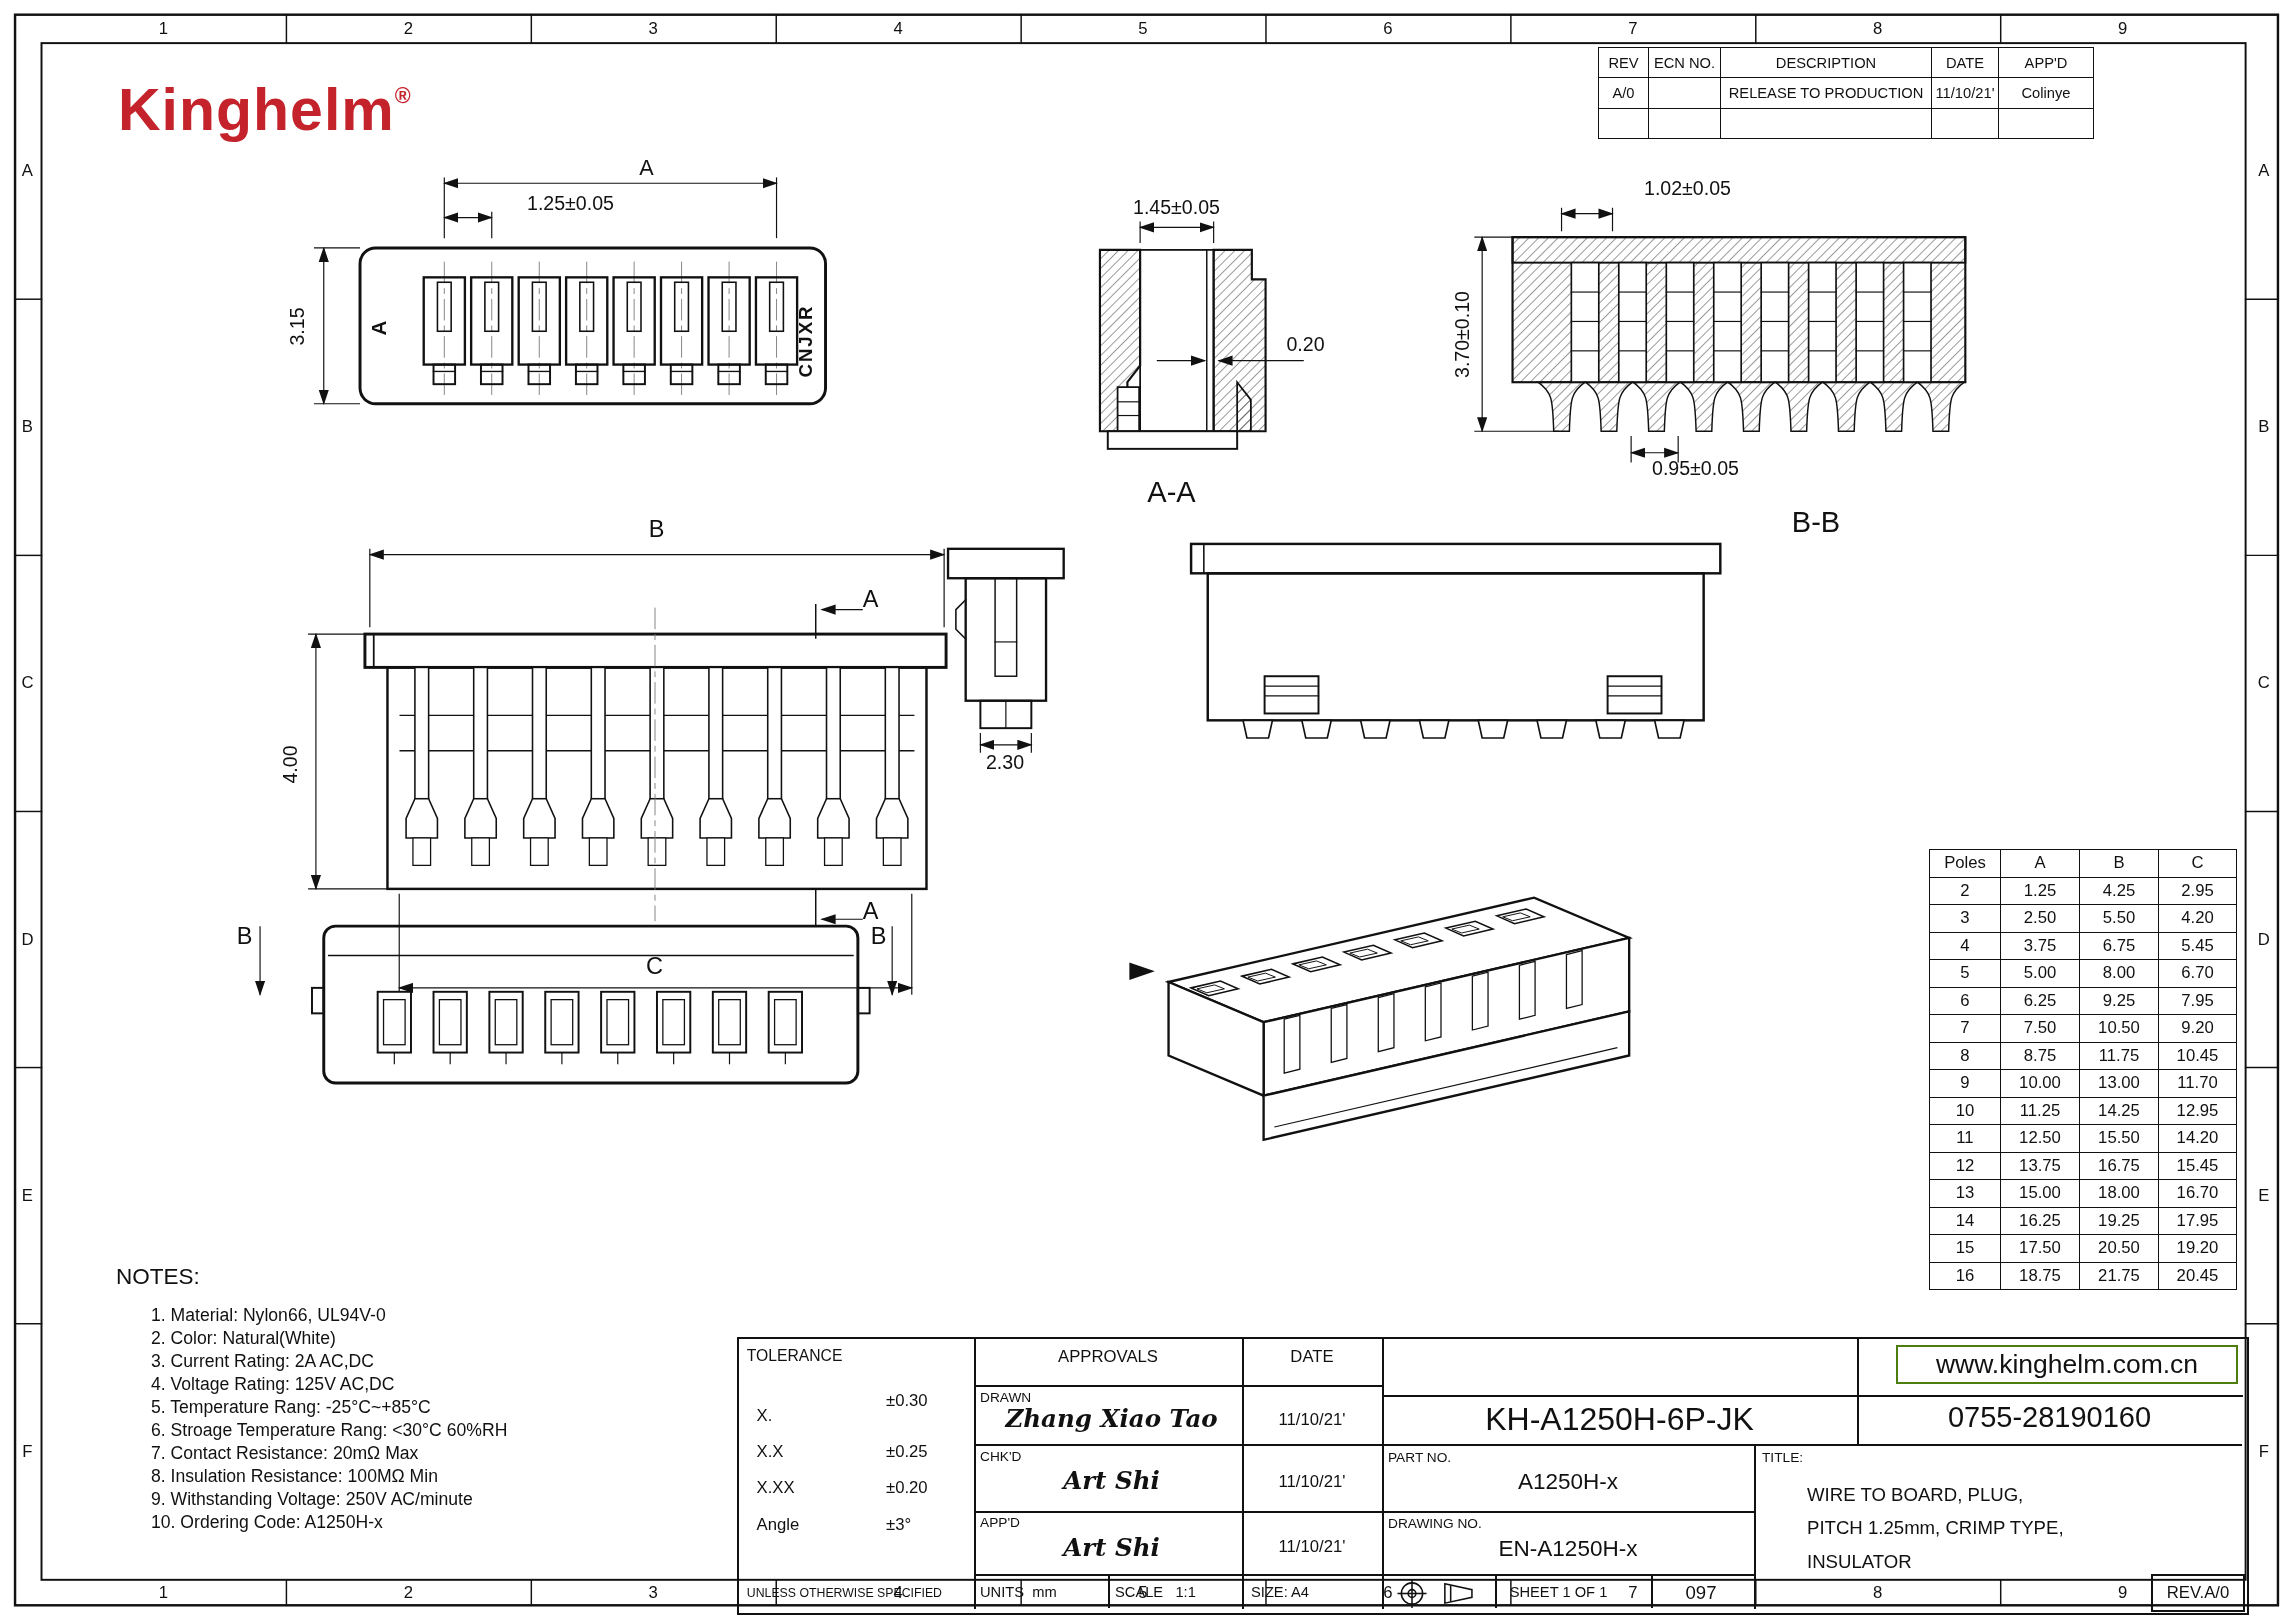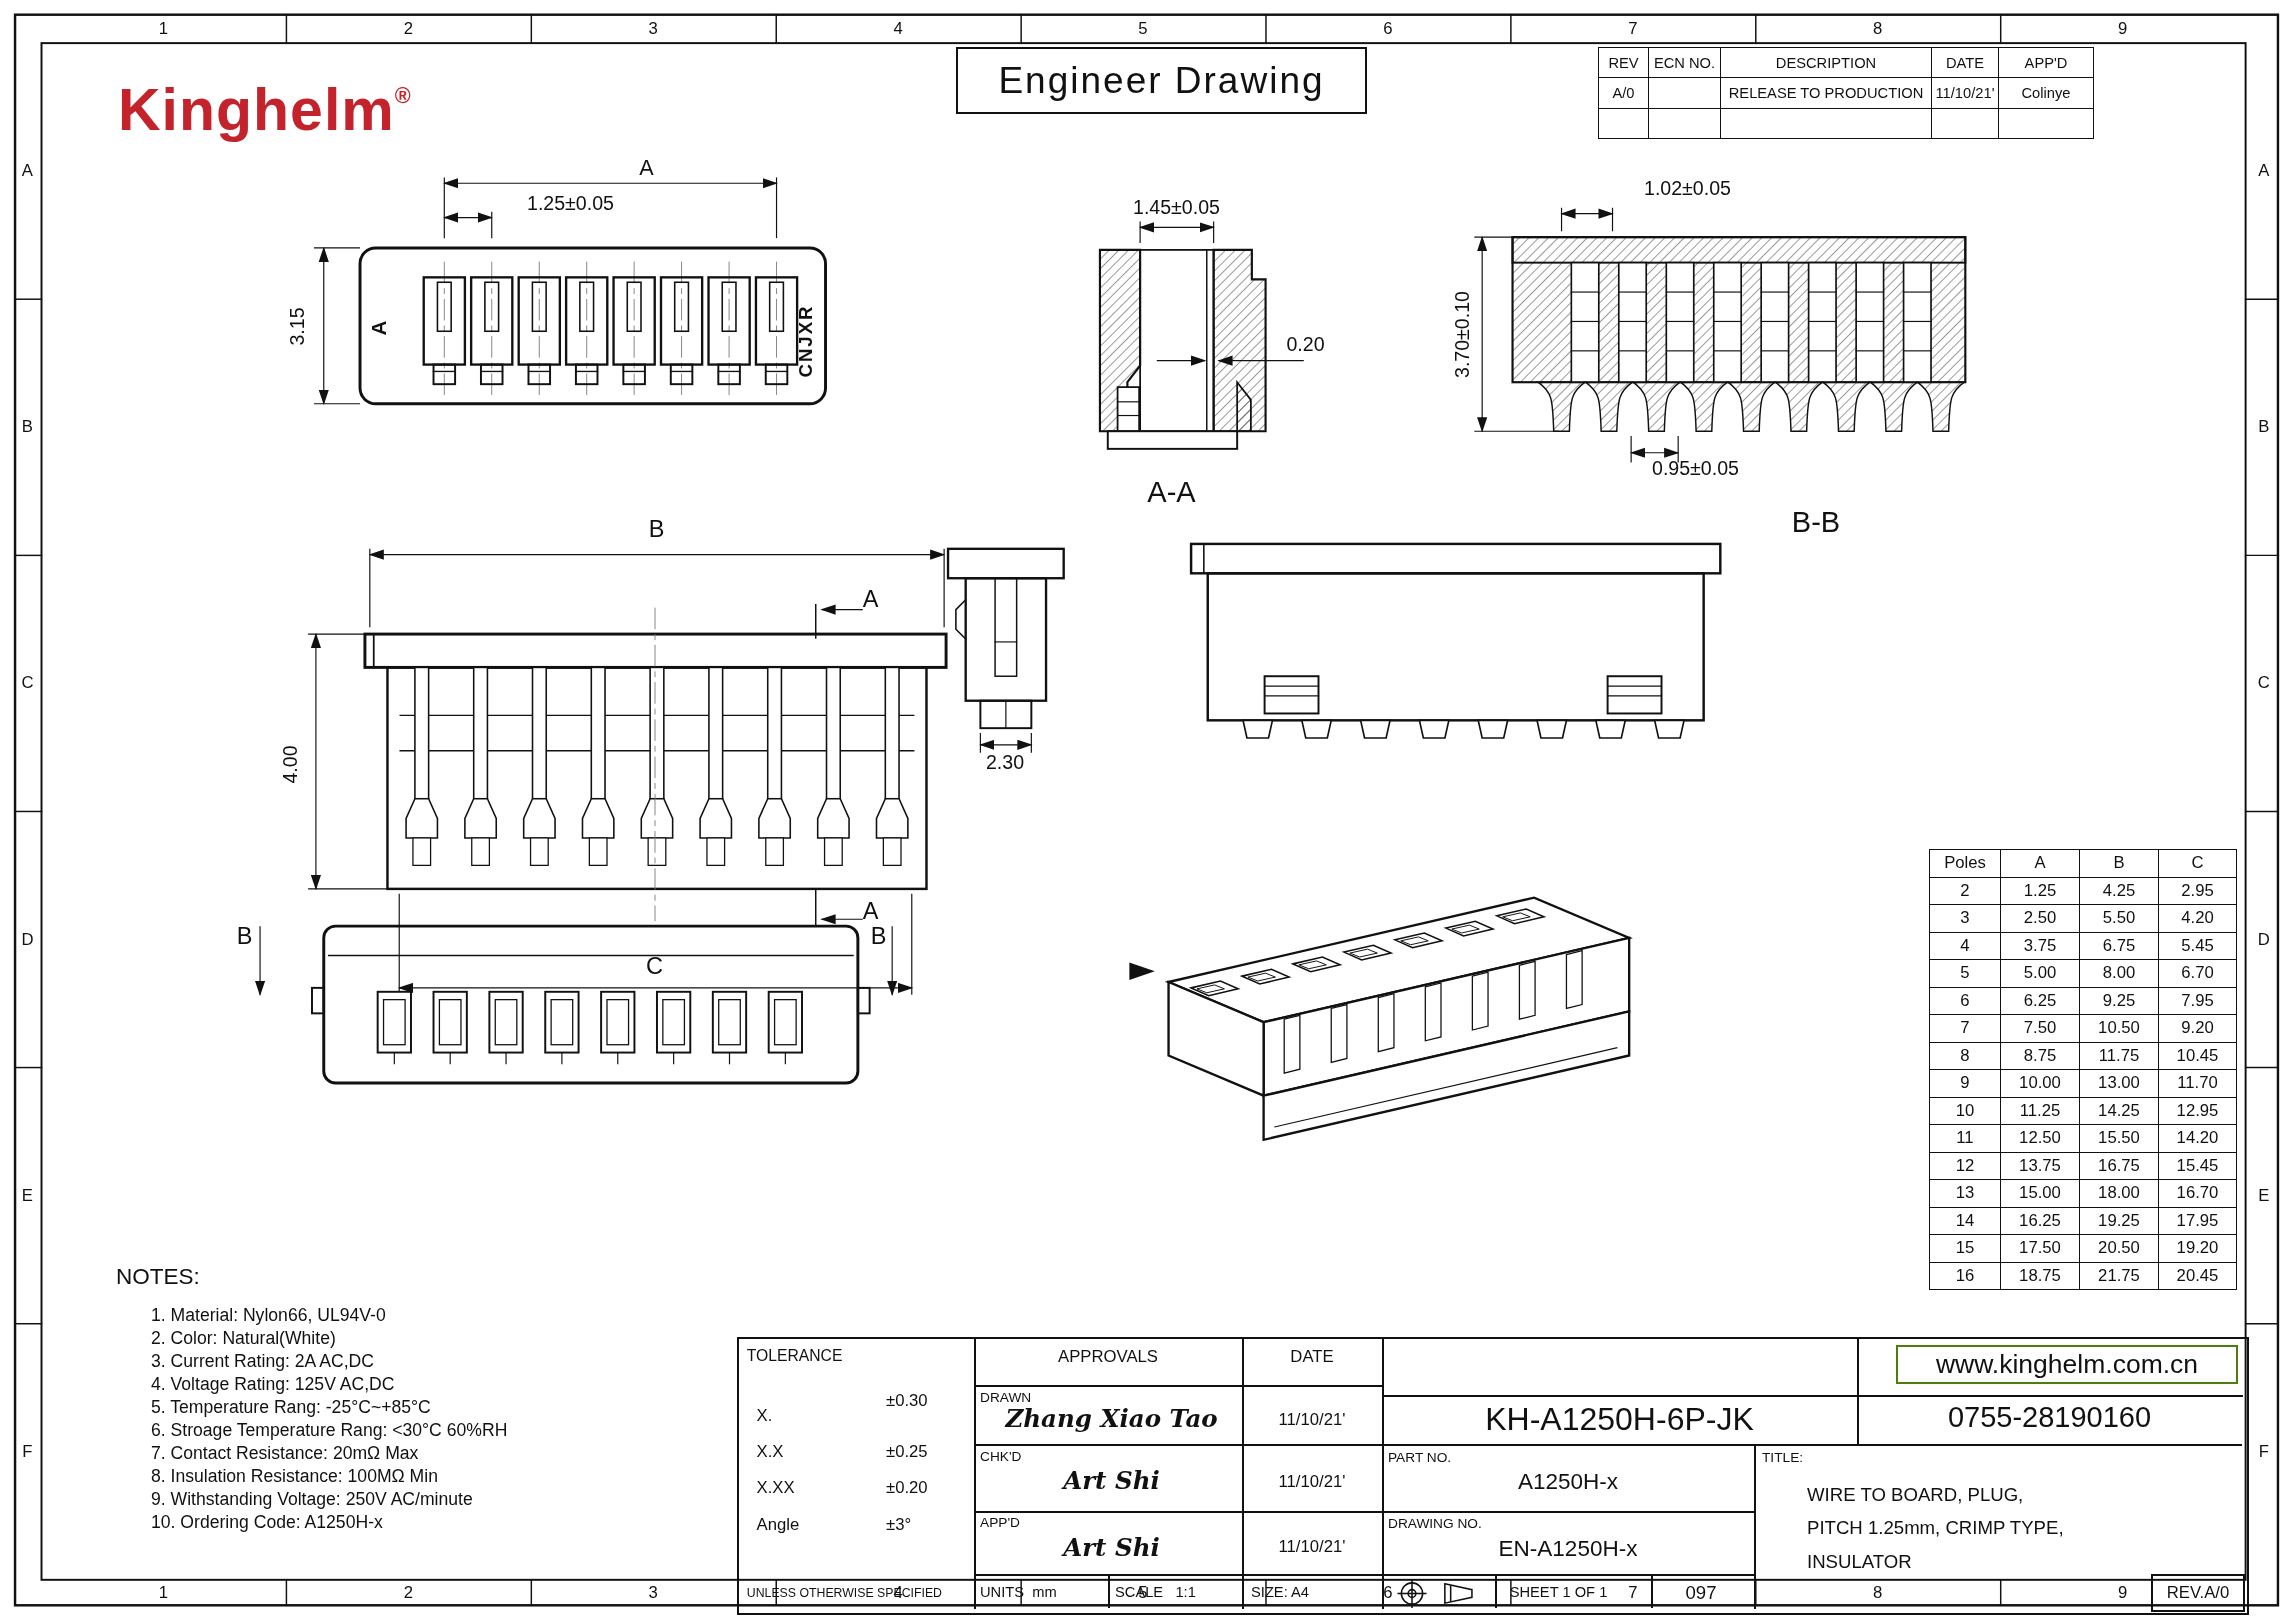--- a/index.html
+++ b/index.html
@@ -337,21 +337,20 @@
   <div class="strip-v" style="left:2251px;">
     <div>A</div>
     <div>B</div>
     <div>C</div>
     <div>D</div>
     <div>E</div>
     <div>F</div>
   </div>
 
   <div id="logo"><span>Kinghelm</span><sup>®</sup></div>
-  <div id="doctitle">Engineer Drawing</div>
 
   <table id="revtable" class="cad">
     <colgroup>
         <col style="width:50px">
         <col style="width:72px">
         <col style="width:211px">
         <col style="width:67px">
         <col style="width:95px">
       </colgroup>
     <tbody>

